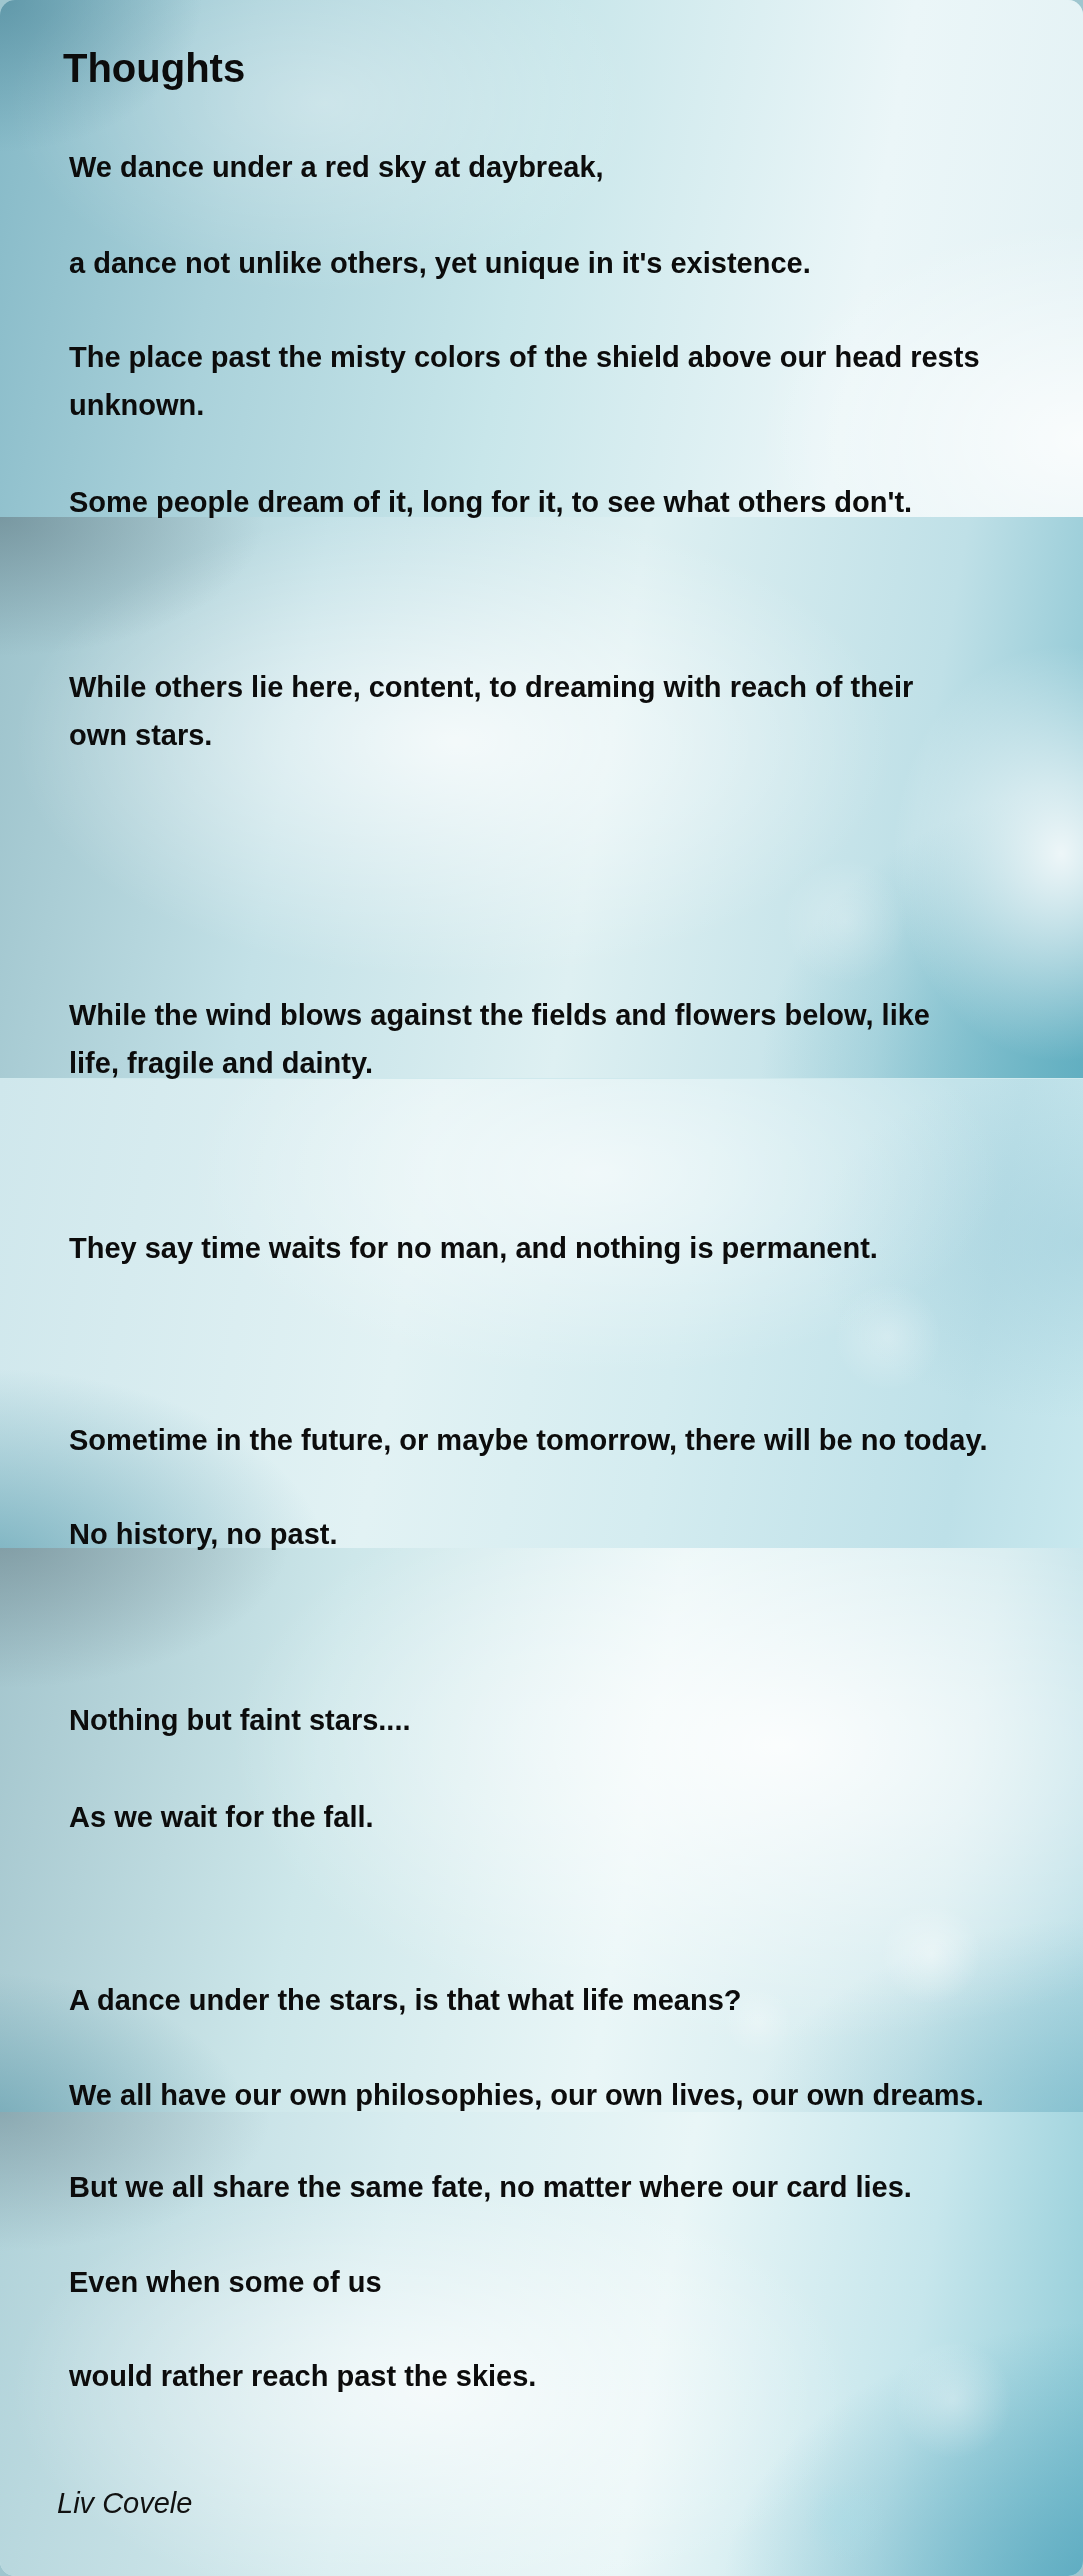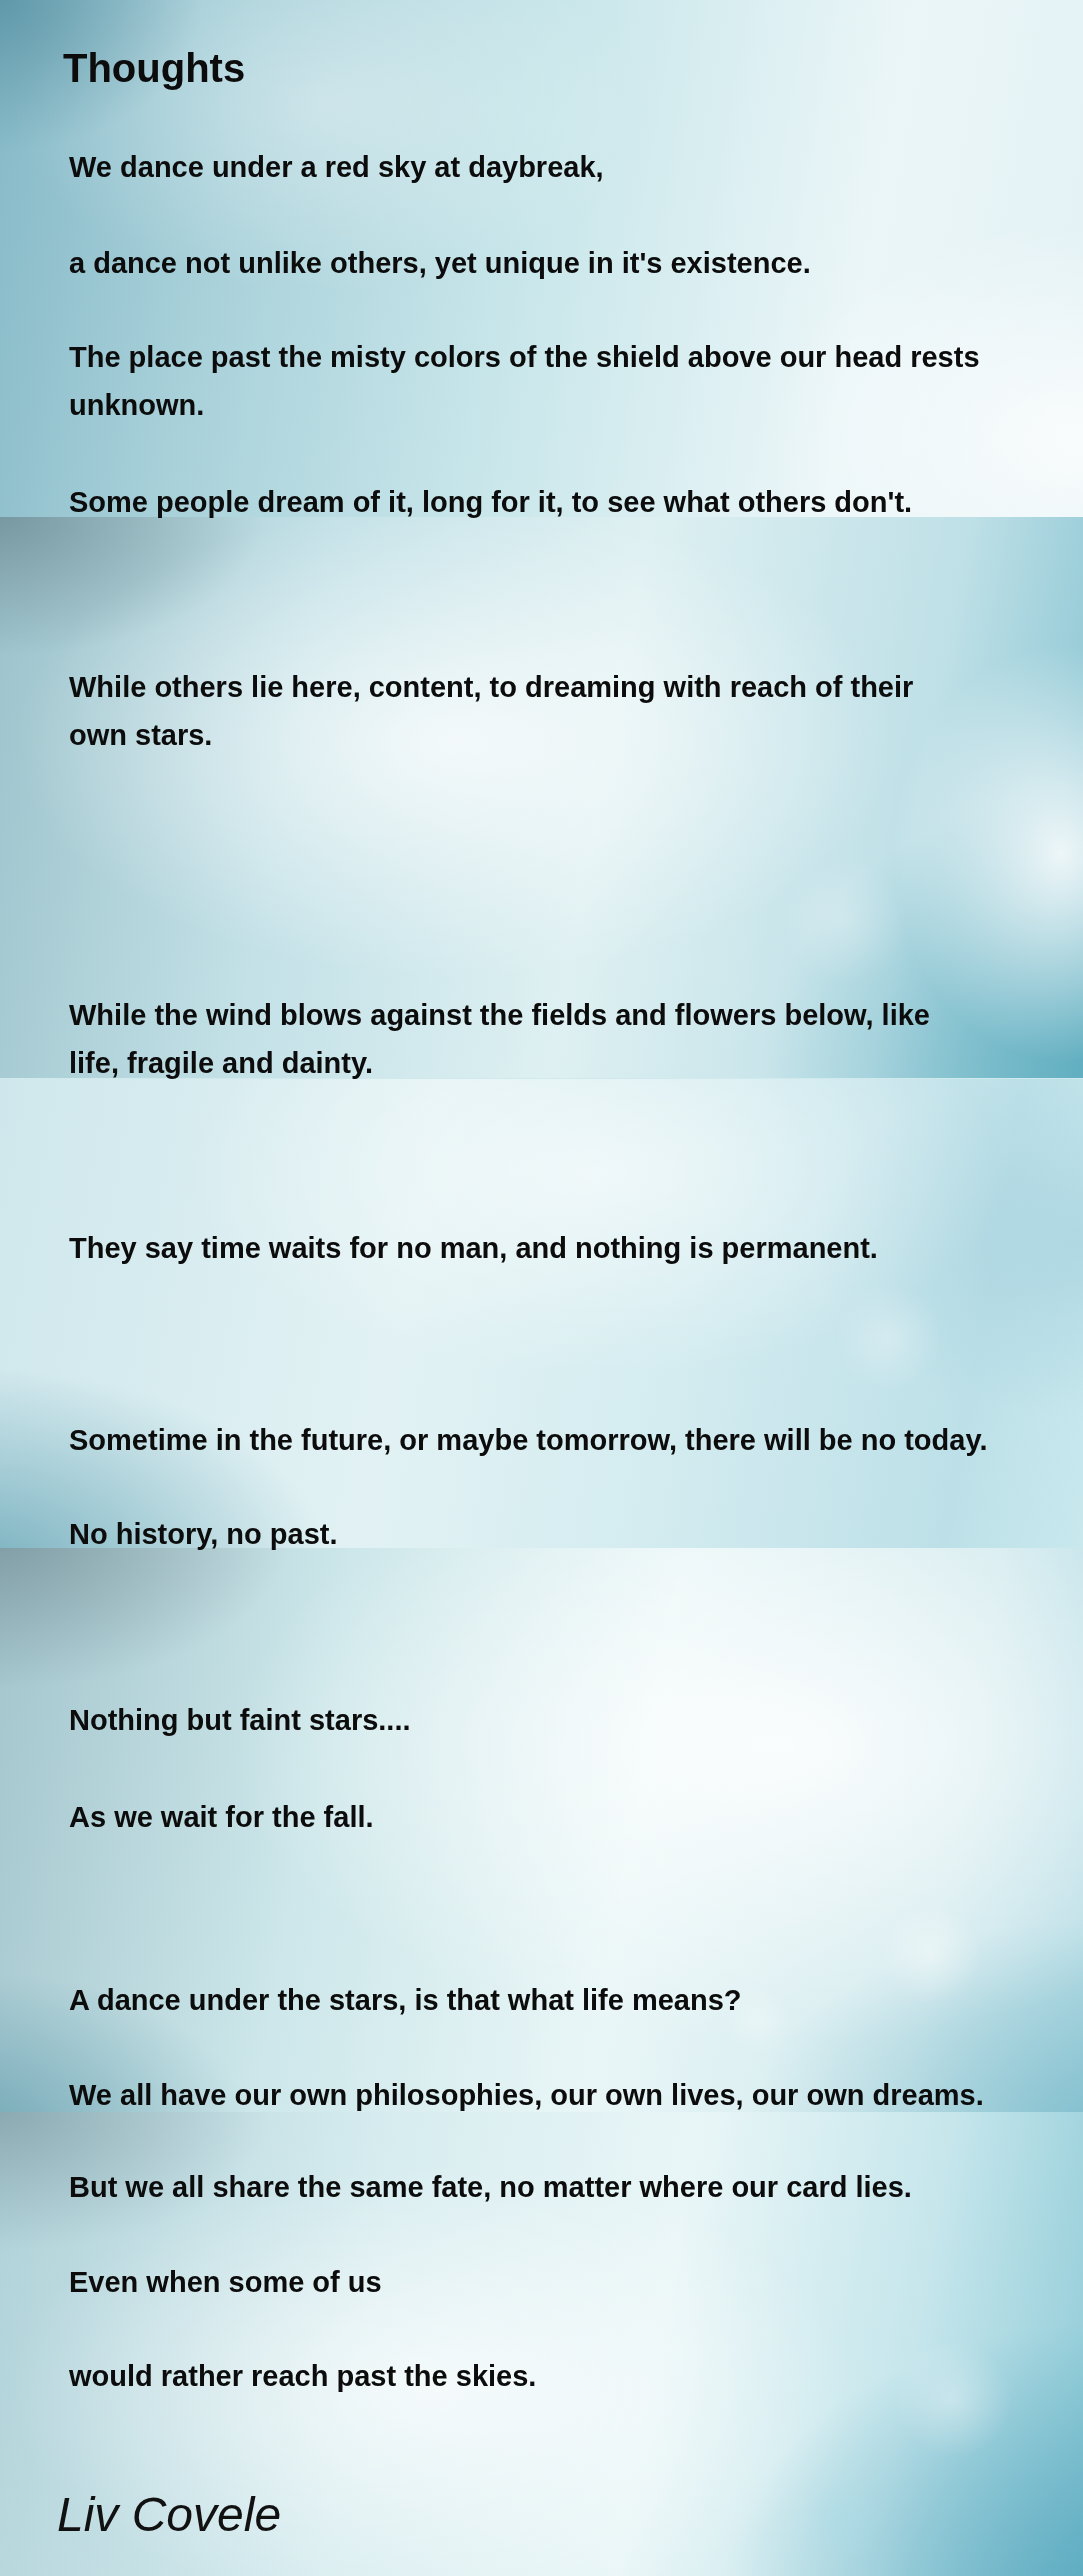--- a/index.html
+++ b/index.html
@@ -3,20 +3,21 @@
 <meta charset="utf-8">
 <style>
   html,body{margin:0;padding:0;background:#9fc6cf;}
   .page{
     position:relative;
     width:1083px;
     height:2576px;
     overflow:hidden;
     font-family:"Liberation Sans", sans-serif;
     background:#cfe9ed;
+    border-radius:15px;
   }
   .band{position:absolute;left:0;width:1083px;}
   
   .b1{top:0;height:517px;background:
     radial-gradient(ellipse 289px 217px at 0% 0%, rgba(60,120,140,.50), rgba(60,120,140,0) 70%),
     radial-gradient(ellipse 451px 271px at 30% 20%, rgba(255,255,255,.35), rgba(255,255,255,0) 70%),
     radial-gradient(ellipse 433px 289px at 100% 85%, rgba(255,255,255,.80), rgba(255,255,255,0) 75%),
     linear-gradient(100deg,#85b9c7 0%,#a9d1da 22%,#c8e6ea 48%,#ebf6f8 78%,#e2f1f4 100%);}
   .b2{top:517px;height:561px;background:
     radial-gradient(ellipse 379px 199px at 0% 0%, rgba(85,110,120,.50), rgba(85,110,120,0) 70%),
@@ -51,21 +52,21 @@
     position:absolute;left:63px;top:45px;margin:0;
     font-size:40px;font-weight:bold;color:#0c0c0c;line-height:1.15;
   }
   .ln{
     position:absolute;left:57px;margin:12px;
     font-size:29px;font-weight:bold;color:#0c0c0c;
     line-height:48px;white-space:nowrap;
   }
   .author{
     position:absolute;left:57px;top:2487px;margin:0;
-    font-size:48px;font-style:italic;font-weight:normal;color:#111111;
+    font-size:29px;font-style:italic;font-weight:normal;color:#111111;
     line-height:1.15;
   }
 </style>
 </head>
 <body>
 
 <div class="page">
 
   <div class="band b1"></div>
   <div class="band b2"></div>

